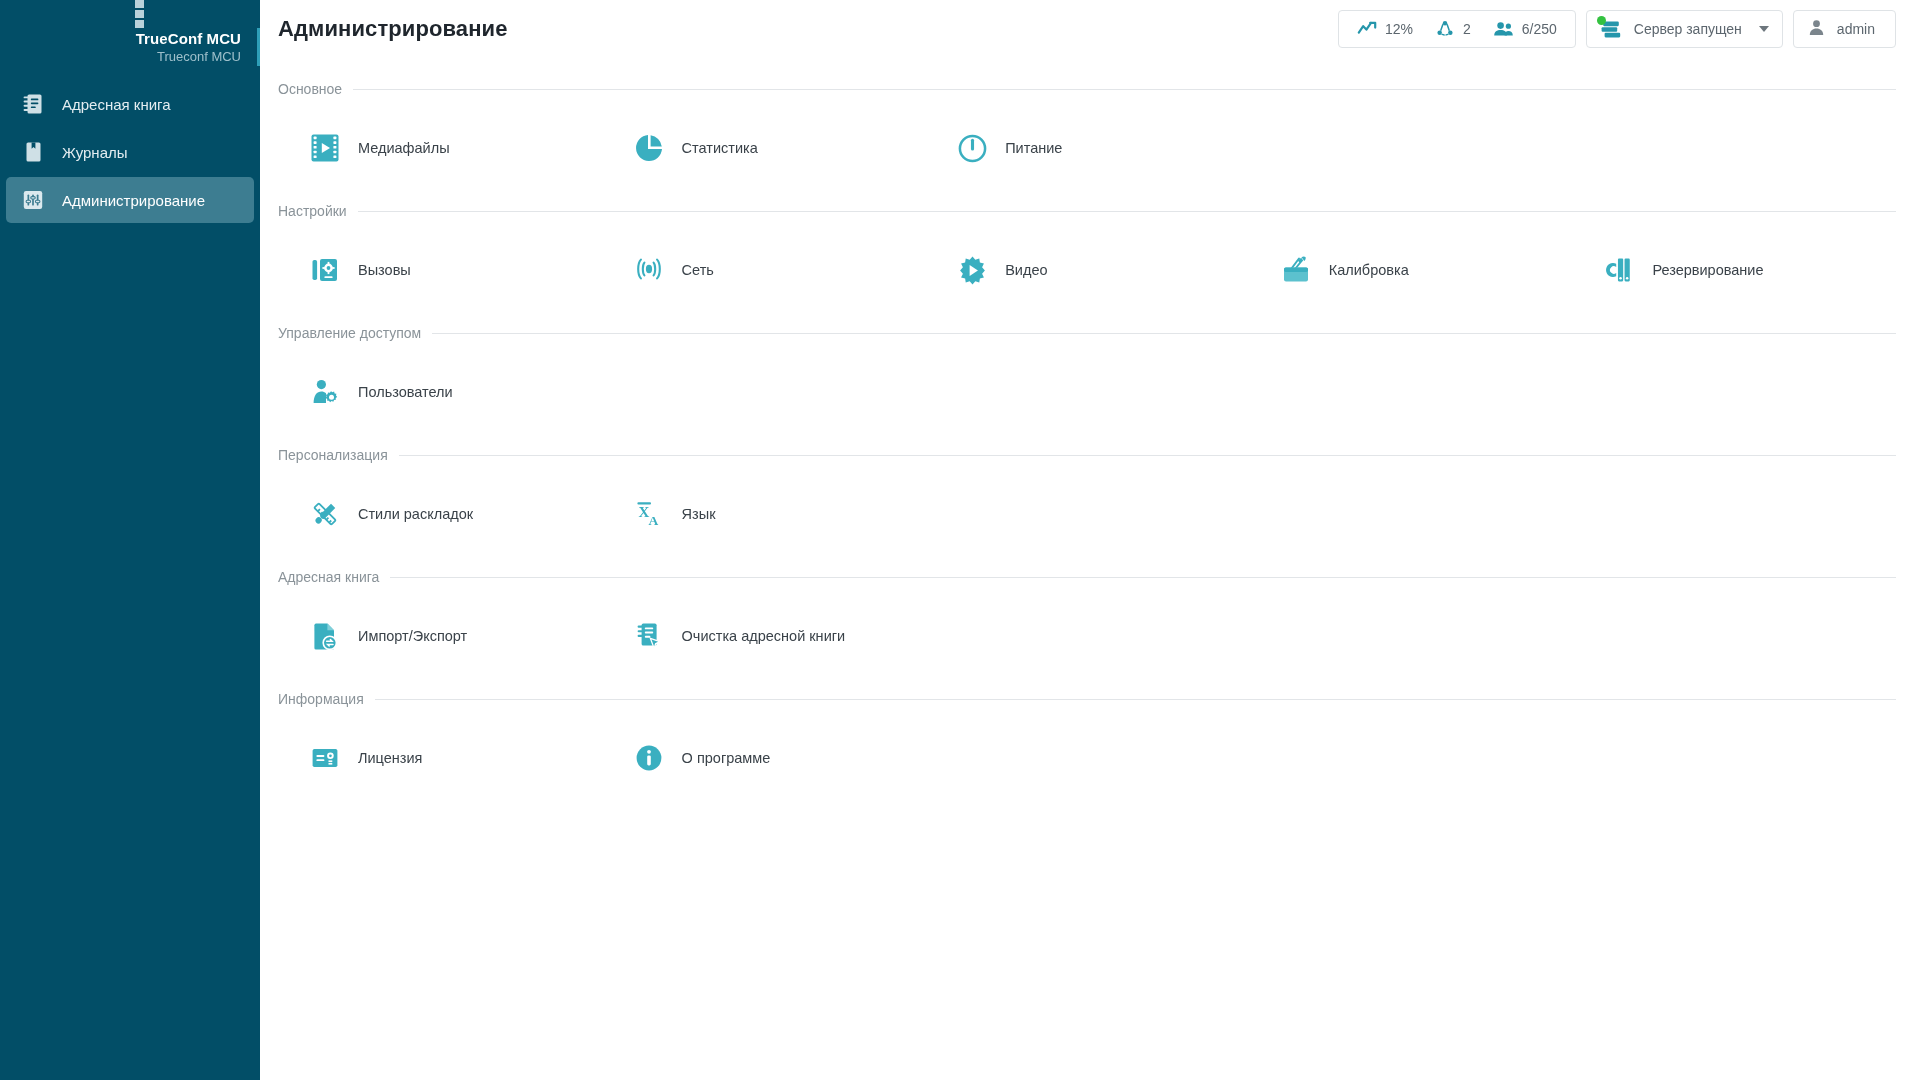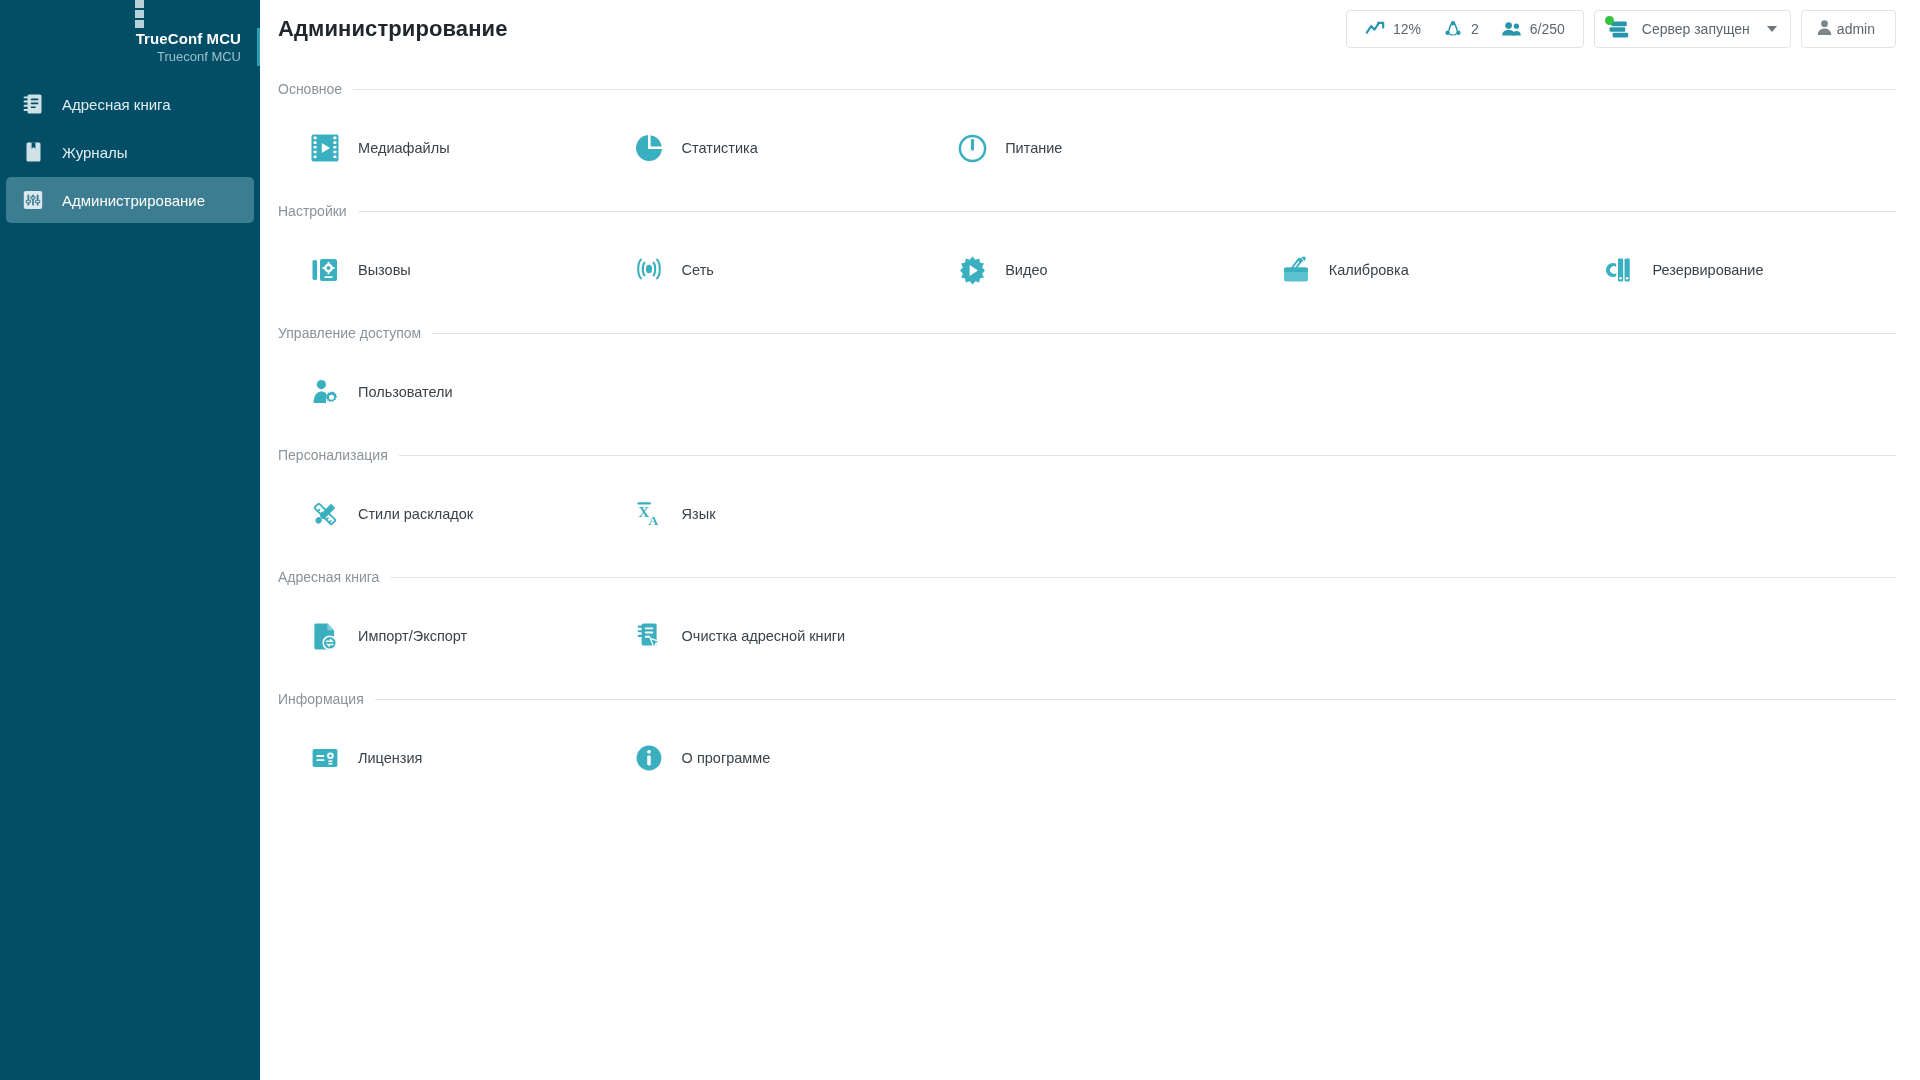--- a/index.html
+++ b/index.html
@@ -187,21 +187,21 @@
     width: 0; height: 0;
     border-left: 5px solid transparent;
     border-right: 5px solid transparent;
     border-top: 6px solid #6d767d;
     margin-left: 6px;
   }
 
   .user-box {
     display: flex;
     align-items: center;
-    gap: 4px;
+    gap: 12px;
     height: 38px;
     padding: 0 20px 0 14px;
     border: 1px solid #dfe3e6;
     border-radius: 4px;
     background: #fff;
     cursor: pointer;
   }
   .user-name { font-size: 14px; color: #5c666e; white-space: nowrap; }
 
   

